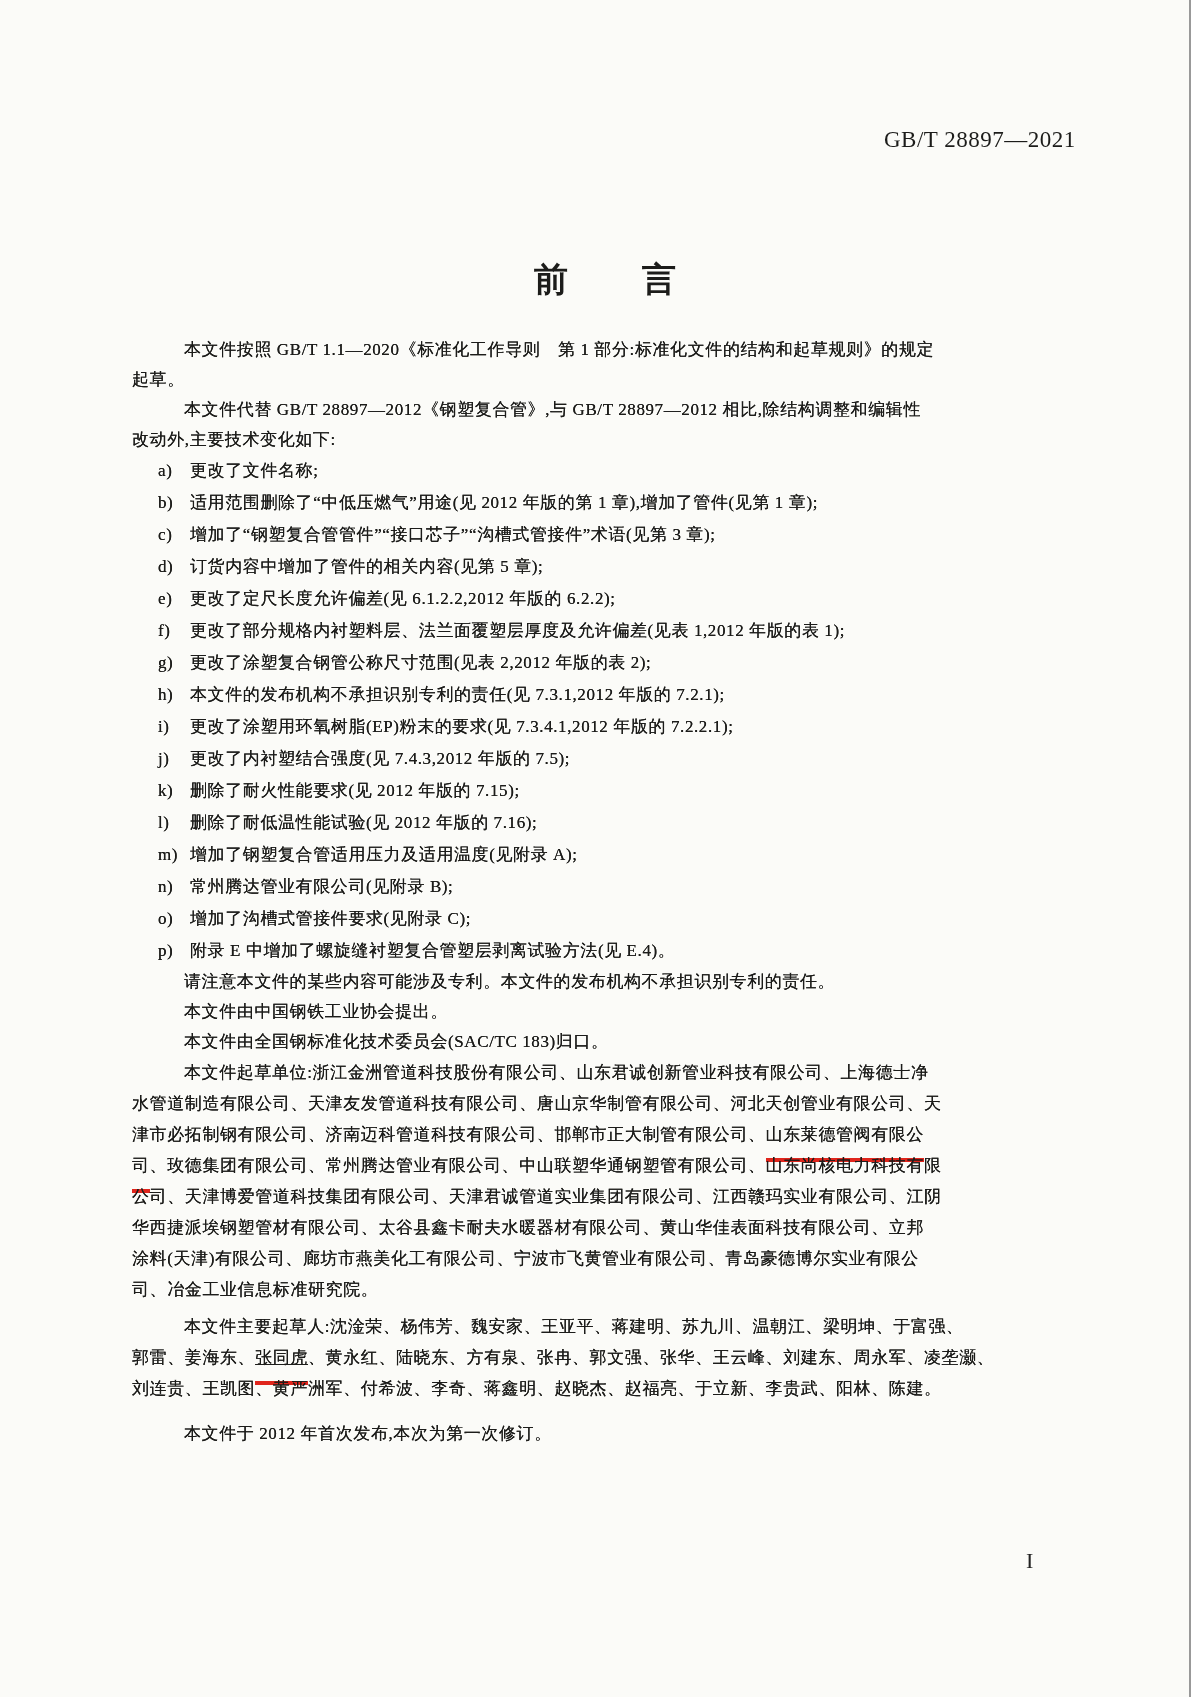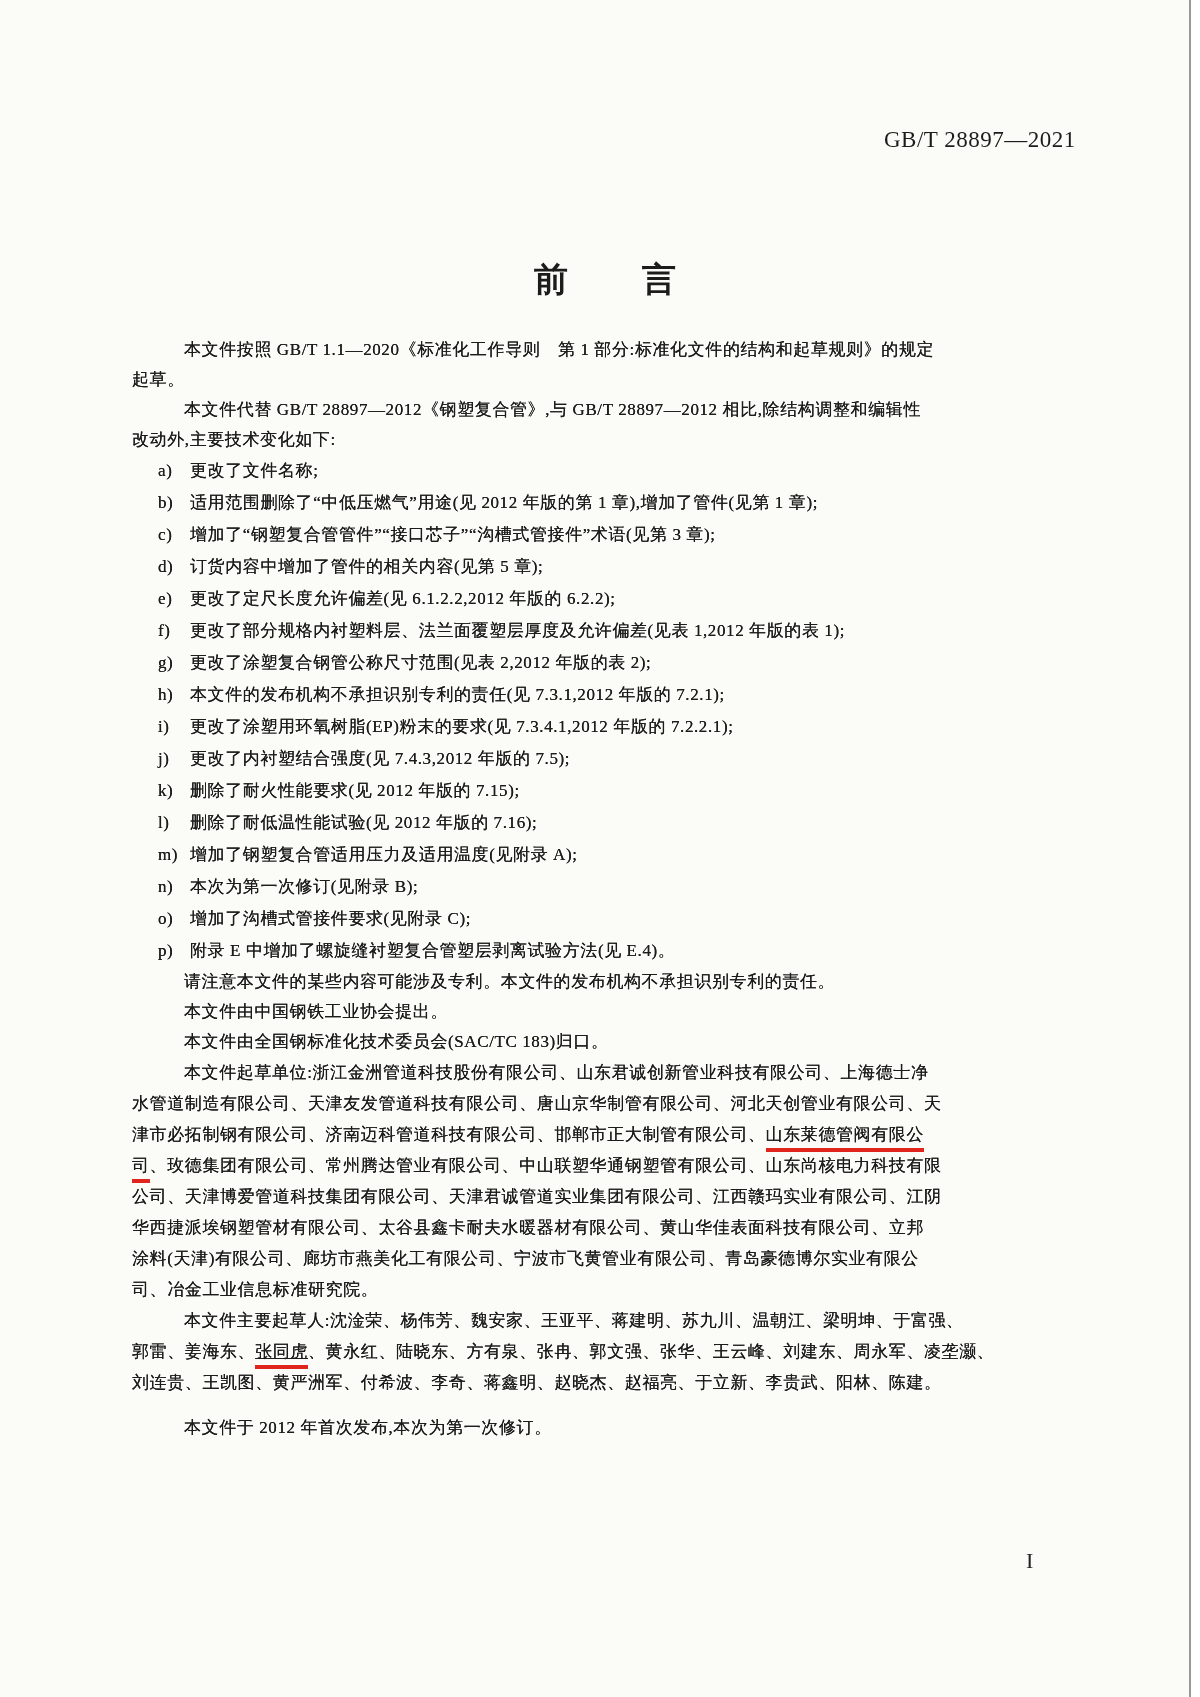--- a/index.html
+++ b/index.html
@@ -38,23 +38,23 @@
     position: absolute; left: 132px; top: 335px; width: 948px;
     font-size: 17px; line-height: 30px; letter-spacing: 0.6px;
     text-shadow: 0 0 0.4px currentColor;
   }
   .para { margin: 0; }
   .line { white-space: nowrap; }
   .line.first { padding-left: 52px; }
   .list .li { position: relative; padding-left: 58px; line-height: 32px; white-space: nowrap; }
   .list .marker { position: absolute; left: 26px; }
   .units .line, .drafters .line { line-height: 31px; }
-  .drafters { }
+  .drafters { margin-top: 6px; }
   .final { margin-top: 15px; }
-  .u { border-bottom: 4px solid #4d7c0f; padding-bottom: 4px; }
+  .u { border-bottom: 4px solid #4d7c0f; padding-bottom: 14px; }
   .pagenum {
     position: absolute; left: 1026px; top: 1548px;
     font-size: 22px; color: #222;
   }
 </style>
 </head>
 <body>
 
 <div class="scan-edge-line"></div>
 <div class="scan-edge-strip"></div>
@@ -79,21 +79,21 @@
       <div class="li"><span class="marker">d)</span><span class="li-text">订货内容中增加了管件的相关内容(见第 5 章);</span></div>
       <div class="li"><span class="marker">e)</span><span class="li-text">更改了定尺长度允许偏差(见 6.1.2.2,2012 年版的 6.2.2);</span></div>
       <div class="li"><span class="marker">f)</span><span class="li-text">更改了部分规格内衬塑料层、法兰面覆塑层厚度及允许偏差(见表 1,2012 年版的表 1);</span></div>
       <div class="li"><span class="marker">g)</span><span class="li-text">更改了涂塑复合钢管公称尺寸范围(见表 2,2012 年版的表 2);</span></div>
       <div class="li"><span class="marker">h)</span><span class="li-text">本文件的发布机构不承担识别专利的责任(见 7.3.1,2012 年版的 7.2.1);</span></div>
       <div class="li"><span class="marker">i)</span><span class="li-text">更改了涂塑用环氧树脂(EP)粉末的要求(见 7.3.4.1,2012 年版的 7.2.2.1);</span></div>
       <div class="li"><span class="marker">j)</span><span class="li-text">更改了内衬塑结合强度(见 7.4.3,2012 年版的 7.5);</span></div>
       <div class="li"><span class="marker">k)</span><span class="li-text">删除了耐火性能要求(见 2012 年版的 7.15);</span></div>
       <div class="li"><span class="marker">l)</span><span class="li-text">删除了耐低温性能试验(见 2012 年版的 7.16);</span></div>
       <div class="li"><span class="marker">m)</span><span class="li-text">增加了钢塑复合管适用压力及适用温度(见附录 A);</span></div>
-      <div class="li"><span class="marker">n)</span><span class="li-text">本次为第一次修订(见附录 B);</span></div>
+      <div class="li"><span class="marker">n)</span><span class="li-text">常州腾达管业有限公司(见附录 B);</span></div>
       <div class="li"><span class="marker">o)</span><span class="li-text">增加了沟槽式管接件要求(见附录 C);</span></div>
       <div class="li"><span class="marker">p)</span><span class="li-text">附录 E 中增加了螺旋缝衬塑复合管塑层剥离试验方法(见 E.4)。</span></div>
     </div>
     <div class="para">
       <div class="line first"><span>请注意本文件的某些内容可能涉及专利。本文件的发布机构不承担识别专利的责任。</span></div>
     </div>
     <div class="para">
       <div class="line first"><span>本文件由中国钢铁工业协会提出。</span></div>
     </div>
     <div class="para">

